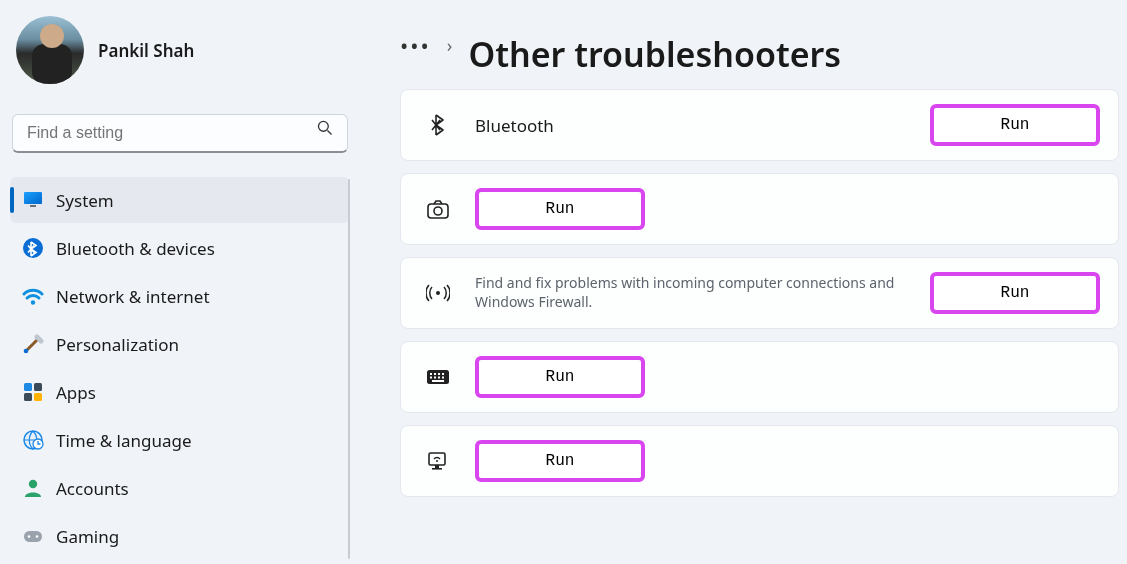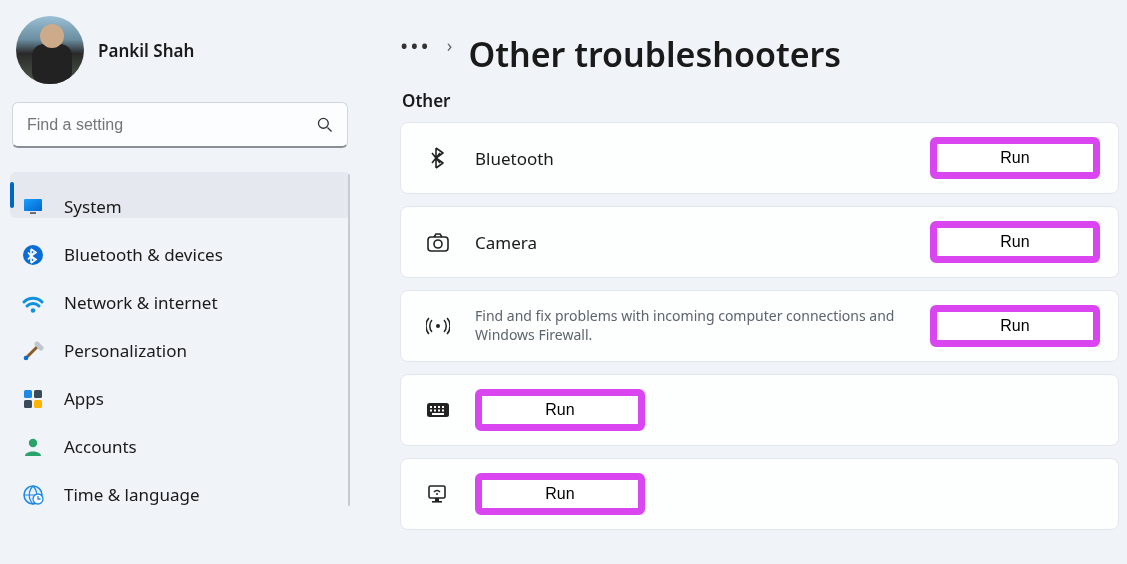--- a/index.html
+++ b/index.html
@@ -42,28 +42,29 @@
     position:absolute; left:16px; top:28px; width:40px; height:40px;
     background:#222; border-radius:12px;
   }
   .username { font-weight:600; font-size:17px; }
   .search {
     position: relative;
     margin: 0 2px 10px 2px;
   }
   .search input {
     width: 100%;
-    height: 46px;
+    height: 39px;
     border: 1px solid #cfd6de;
     border-bottom: 2px solid #8a8f97;
     border-radius: 6px;
     background: #fbfdff;
     padding: 0 40px 0 14px;
     font-size: 16px;
     outline: none;
+    margin-top: 12px;
   }
   .search .icon {
     position: absolute;
     right: 14px; top: 50%;
     transform: translateY(-50%);
     color: #555;
   }
   .nav {
     margin-top: 14px;
     display: flex;
@@ -73,22 +74,22 @@
   }
   .nav-scroll {
     position:absolute;
     right:0; top:2px; bottom:0;
     width:2px;
     background:#c7ccd3;
     border-radius:2px;
   }
   .nav-item {
     display: flex;
-    align-items: flex-end;
-    gap: 18px;
+    align-items: center;
+    gap: 10px;
     height: 46px;
     padding: 0 8px 0 10px;
     border-radius: 6px;
     font-size: 17px;
     cursor: pointer;
     position: relative;
   }
   .nav-item.active {
     background: #e5e9ef;
   }
@@ -123,24 +124,25 @@
     padding:12px 18px 12px 22px;
     gap:22px;
   }
   .card-icon { width:30px; display:flex; justify-content:center; color:#222; }
   .card-body { flex:1; }
   .card-title { font-size:17px; }
   .card-desc { font-size:14px; color:#5c646c; max-width:420px; line-height:1.35; }
   .run-btn {
     width:170px; height:42px;
     background:#fff;
-    border:7px solid #d946ef;
+    border:4px solid #d946ef;
     border-radius:6px;
     font-size:16px;
     cursor:pointer;
+    font-family:Liberation Mono, monospace;
   }
   svg { display:block; }
 </style>
 </head>
 <body>
 
 <svg width="0" height="0" style="position:absolute">
   <defs>
     <g id="i-monitor">
         <rect x="2" y="3" width="18" height="12" rx="1.5" fill="#0a84ff"></rect>
@@ -276,45 +278,52 @@
       <span class="nav-icon">
           <svg width="22" height="22" viewBox="0 0 22 22">
             <use href="#i-apps"></use>
           </svg>
         </span>
       <span>Apps</span>
     </div>
     <div class="nav-item">
       <span class="nav-icon">
           <svg width="22" height="22" viewBox="0 0 22 22">
+            <use href="#i-globe"></use>
+          </svg>
+        </span>
+      <span>Time &amp; language</span>
+    </div>
+    <div class="nav-item">
+      <span class="nav-icon">
+          <svg width="22" height="22" viewBox="0 0 22 22">
             <use href="#i-account"></use>
           </svg>
         </span>
       <span>Accounts</span>
     </div>
     <div class="nav-item">
       <span class="nav-icon">
           <svg width="22" height="22" viewBox="0 0 22 22">
-            <use href="#i-globe"></use>
-          </svg>
-        </span>
-      <span>Time &amp; language</span>
+            <use href="#i-gamepad"></use>
+          </svg>
+        </span>
+      <span>Gaming</span>
     </div>
     <div class="nav-scroll"></div>
   </div>
 </div>
 
 <div class="main">
   <div class="breadcrumb">
     <span class="dots">•••</span>
     <span class="chev">›</span>
     <h1>Other troubleshooters</h1>
   </div>
 
-  <div class="section-title">Other</div>
 
   <div class="cards">
 
     <div class="card">
       <span class="card-icon">
           <svg width="22" height="24" viewBox="0 0 22 24">
             <use href="#i-bt"></use>
           </svg>
         </span>
       <div class="card-body">
@@ -322,23 +331,20 @@
       </div>
       <button class="run-btn">Run</button>
     </div>
 
     <div class="card">
       <span class="card-icon">
           <svg width="24" height="22" viewBox="0 0 24 22">
             <use href="#i-camera"></use>
           </svg>
         </span>
-      <div class="card-body">
-        <div class="card-title">Camera</div>
-      </div>
       <button class="run-btn">Run</button>
     </div>
 
     <div class="card">
       <span class="card-icon">
           <svg width="24" height="24" viewBox="0 0 24 24">
             <use href="#i-antenna"></use>
           </svg>
         </span>
       <div class="card-body">

